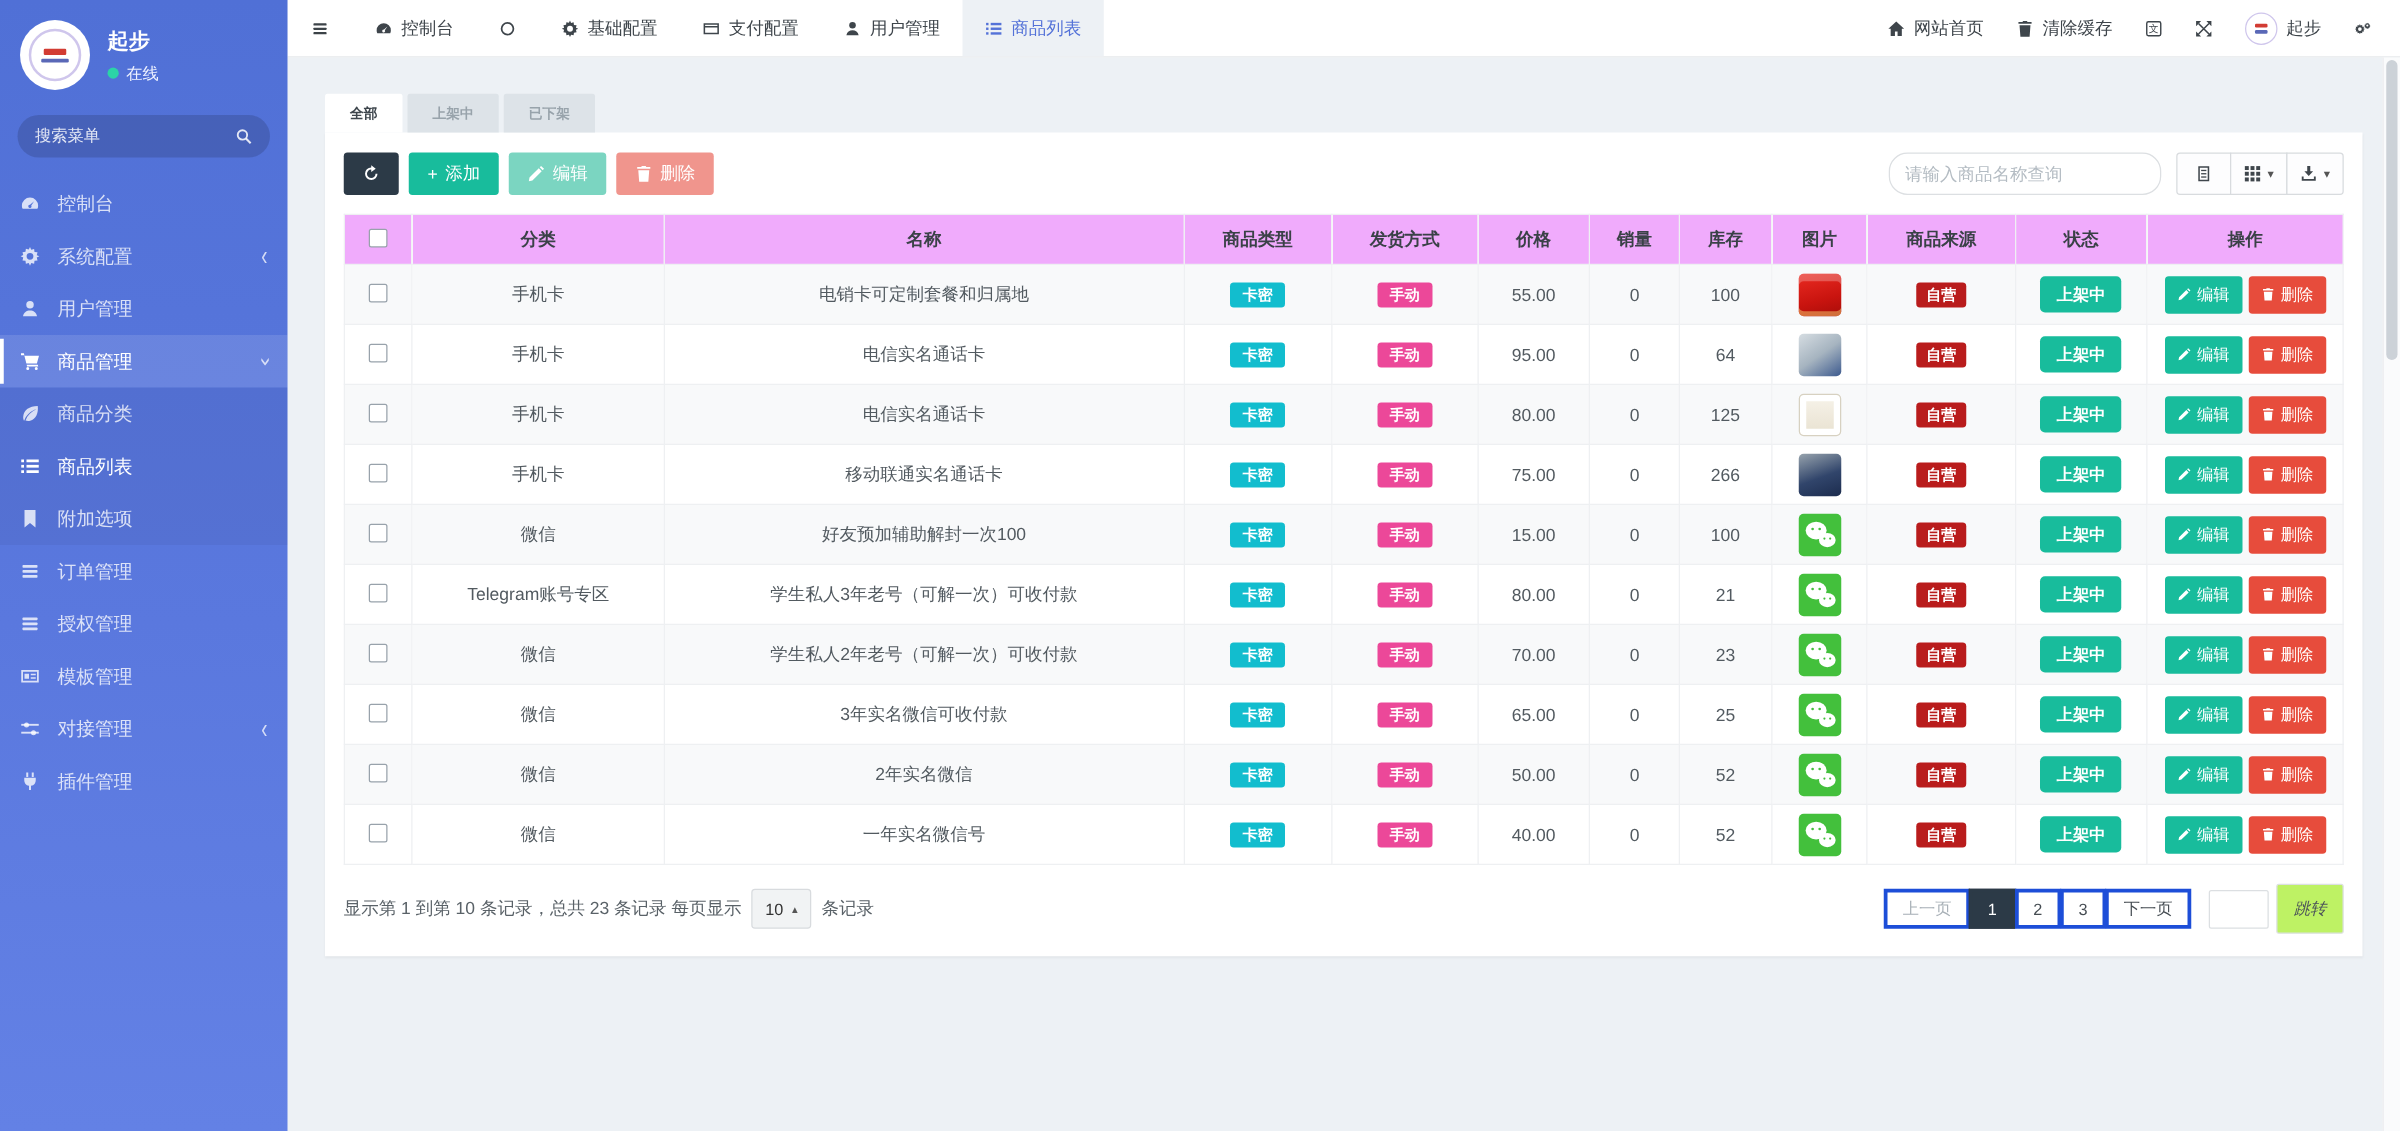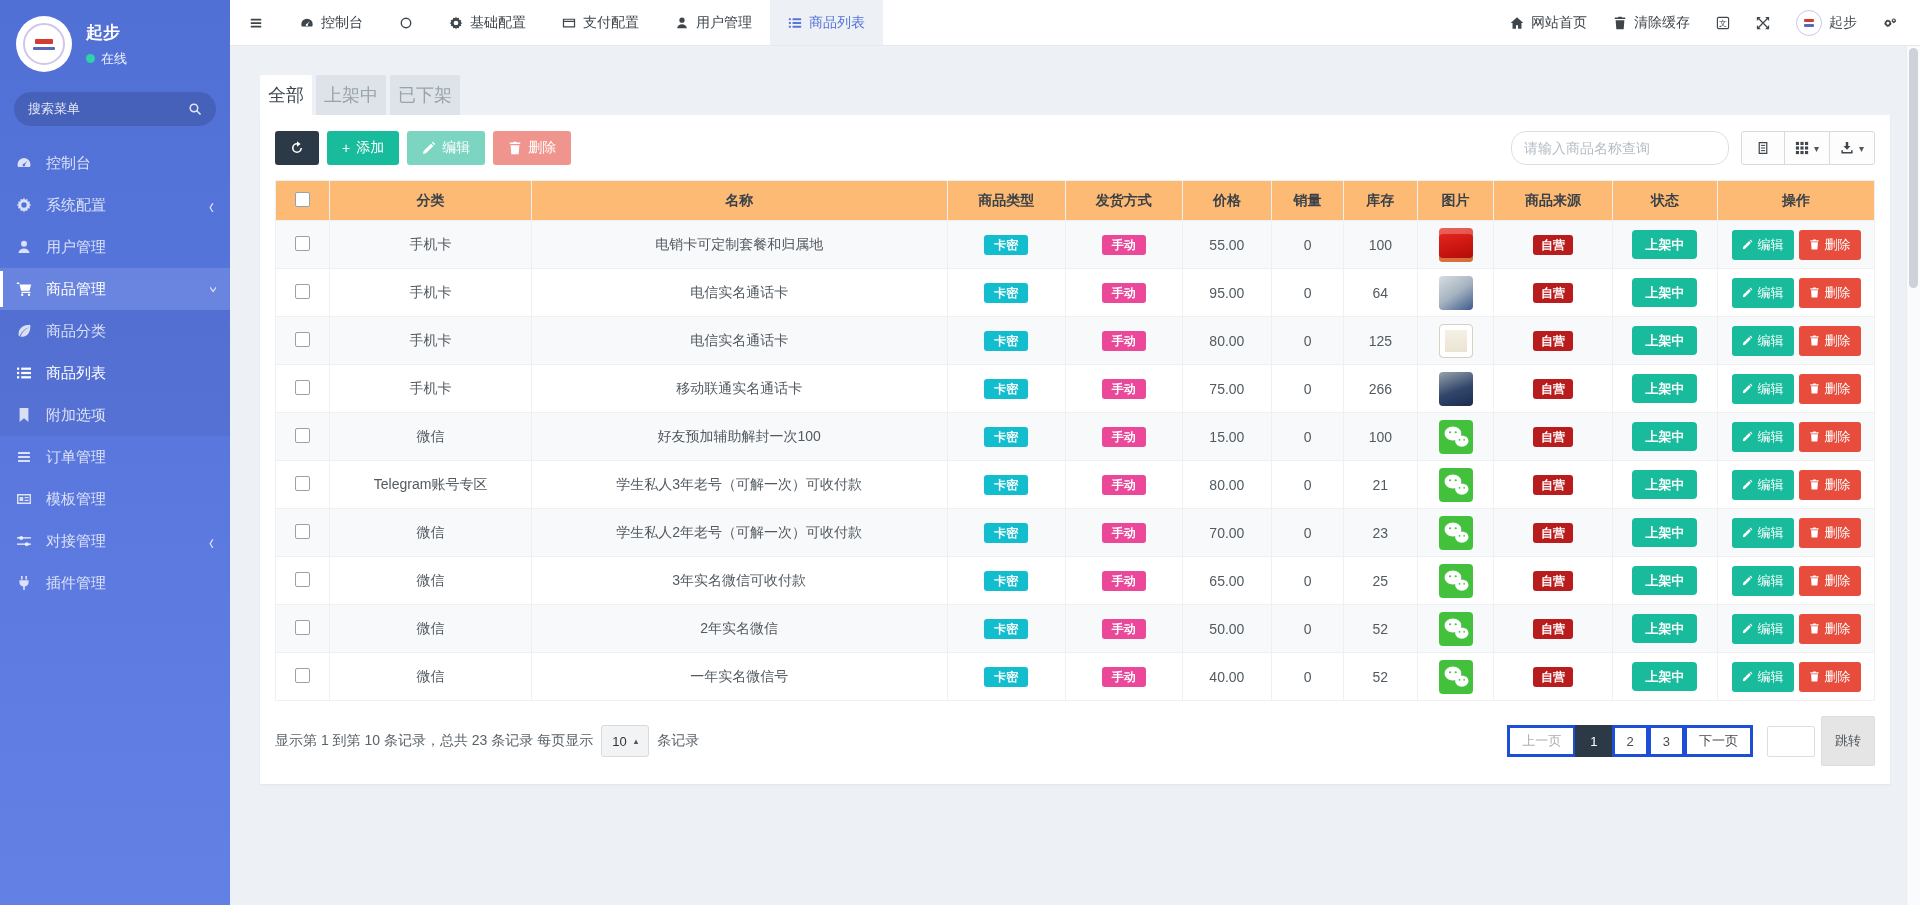--- a/index.html
+++ b/index.html
@@ -57,22 +57,22 @@
   .nav-right .nav-tab { padding:12px 13px;justify-content:center; }
   .avatar-sm { width:26px; height:26px; border-radius:50%; background:#fff;
     border:1px solid #cfc6ec; display:flex; align-items:center; justify-content:center; }
   .avatar-sm .l1 { width:10px; height:3px; background:#d23c33; border-radius:1px;
     box-shadow:0 5px 0 #5a68b7; margin-top:-4px; }
 
   
   .content { position:absolute; left:230px; right:0; top:46px; bottom:0;
     padding:29px 30px 0 30px; }
   .page-tabs { display:flex; gap:4px; }
-  .page-tab { padding:8px 8px; font-size:18px; background:#dde3e8; color:#98a3ab;
-    border-radius:2px 2px 0 0; cursor:pointer; }
+  .page-tab { padding:8px 20px; font-size:11px; background:#dde3e8; color:#98a3ab;
+    border-radius:2px 2px 0 0; cursor:pointer;font-weight:bold; }
   .page-tab.active { background:#fff; color:#3e464d; }
   .panel { background:#fff; padding:16px 15px 18px 15px; box-shadow:0 1px 2px rgba(0,0,0,.05); }
 
   .toolbar { display:flex; align-items:center; margin-bottom:15px; }
   .btn { height:34px; border:none; border-radius:3px; color:#fff; font-size:14px;
     display:inline-flex; align-items:center; gap:6px; padding:0 15px; cursor:pointer; }
   .btn svg { width:13px; height:13px; }
   .btn-refresh { background:#2c3a47; width:44px; padding:0; justify-content:center; }
   .btn-add { background:#18bc9c; margin-left:8px; }
   .btn-edit-top { background:#7bd5c1; margin-left:8px; }
@@ -87,21 +87,21 @@
     border:1px solid #d8dbde; display:flex; align-items:center; justify-content:center;
     gap:5px; color:#3f464c; cursor:pointer; margin-left:-1px; font-size:11px; }
   .tool-btn:first-child { border-radius:3px 0 0 3px; margin-left:0; }
   .tool-btn:last-child { border-radius:0 3px 3px 0; }
   .tool-btn svg { width:14px; height:14px; }
   .caret { font-size:10px; color:#555; }
 
   
   table { width:100%; border-collapse:collapse; table-layout:fixed; font-size:14px; color:#525a60; }
   th, td { border:1px solid #eef0f2; text-align:center; vertical-align:middle; overflow:hidden; }
-  th { height:40px; font-weight:bold; color:#3a4147; background:#fdba74; }
+  th { height:40px; font-weight:bold; color:#3a4147; background:#f0abfc; }
   td { height:48px; }
   tbody tr:nth-child(odd) td { background:#f8f9fa; }
   .ckbox { width:15px; height:15px; border:1px solid #98a2ab; border-radius:2px;
     background:#fff; display:inline-block; cursor:pointer; }
   .badge { display:inline-block; padding:4px 10px; border-radius:3px; color:#fff;
     font-size:12px; font-weight:bold; line-height:1; }
   .b-type { background:#12bdce; }
   .b-delivery { background:#ec4899; }
   .b-source { background:#b91c1c; padding:4px 8px; }
   .b-status { background:#18bc9c; padding:8px 13px; border-radius:4px; font-size:13px; }
@@ -127,22 +127,22 @@
     font-size:13px; color:#333; cursor:pointer; }
   .pp-select .caret { font-size:9px; }
   .pager { margin-left:auto; display:flex; align-items:center; }
   .page-btn { min-width:34px; height:32px; padding:0 12px; border:3px solid #1d4ed8;
     background:#fff; display:flex; align-items:center; justify-content:center; font-size:13px;
     color:#454c52; margin-left:-1px; cursor:pointer; }
   .page-btn.disabled { color:#a8b0b7; }
   .page-btn.active { background:#2c3a47; border-color:#2c3a47; color:#fff; }
   .jump-input { width:48px; height:31px; border:1px solid #dcdfe2; border-radius:2px;
     margin-left:14px; outline:none; padding:0 6px; font-size:13px; }
-  .jump-btn { height:50px; padding:0 13px; border:1px solid #dcdfe2; background:#e5e5e5;
-    margin-left:6px; border-radius:2px; font-size:13px; color:#4d545a; cursor:pointer; }
+  .jump-btn { height:40px; padding:0 13px; border:1px solid #dcdfe2; background:#bef264;
+    margin-left:6px; border-radius:2px; font-size:13px; color:#4d545a; cursor:pointer;font-style:italic; }
 
   
   .scrollbar { position:absolute; right:0; top:46px; bottom:0; width:14px; background:#fafbfc;
     border-left:1px solid #ececee; z-index:6; }
   .scroll-thumb { position:absolute; left:2px; right:2px; top:2px; height:240px;
     background:#ccd2d8; border-radius:6px; }
 </style>
 </head>
 <body>
 
@@ -238,20 +238,30 @@
       </div>
       <div class="side-item ">
         <span class="s-icon">
           <svg viewBox="0 0 16 16" fill="currentColor">
             <rect x="2" y="3" width="12" height="2.1" rx=".6"></rect>
             <rect x="2" y="7" width="12" height="2.1" rx=".6"></rect>
             <rect x="2" y="11" width="12" height="2.1" rx=".6"></rect>
           </svg>
         </span>
         <span>订单管理</span>
+      </div>
+      <div class="side-item ">
+        <span class="s-icon">
+          <svg viewBox="0 0 16 16" fill="currentColor">
+            <rect x="2" y="3" width="12" height="2.1" rx=".6"></rect>
+            <rect x="2" y="7" width="12" height="2.1" rx=".6"></rect>
+            <rect x="2" y="11" width="12" height="2.1" rx=".6"></rect>
+          </svg>
+        </span>
+        <span>授权管理</span>
       </div>
       <div class="side-item ">
         <span class="s-icon">
           <svg viewBox="0 0 16 16" fill="currentColor">
             <path d="M1 3h14v10H1zM2.4 4.4v7.2h11.2V4.4z"></path>
             <rect x="3.6" y="6" width="3.6" height="4"></rect>
             <rect x="8.6" y="6" width="4" height="1.2"></rect>
             <rect x="8.6" y="8.8" width="4" height="1.2"></rect>
           </svg>
         </span>

